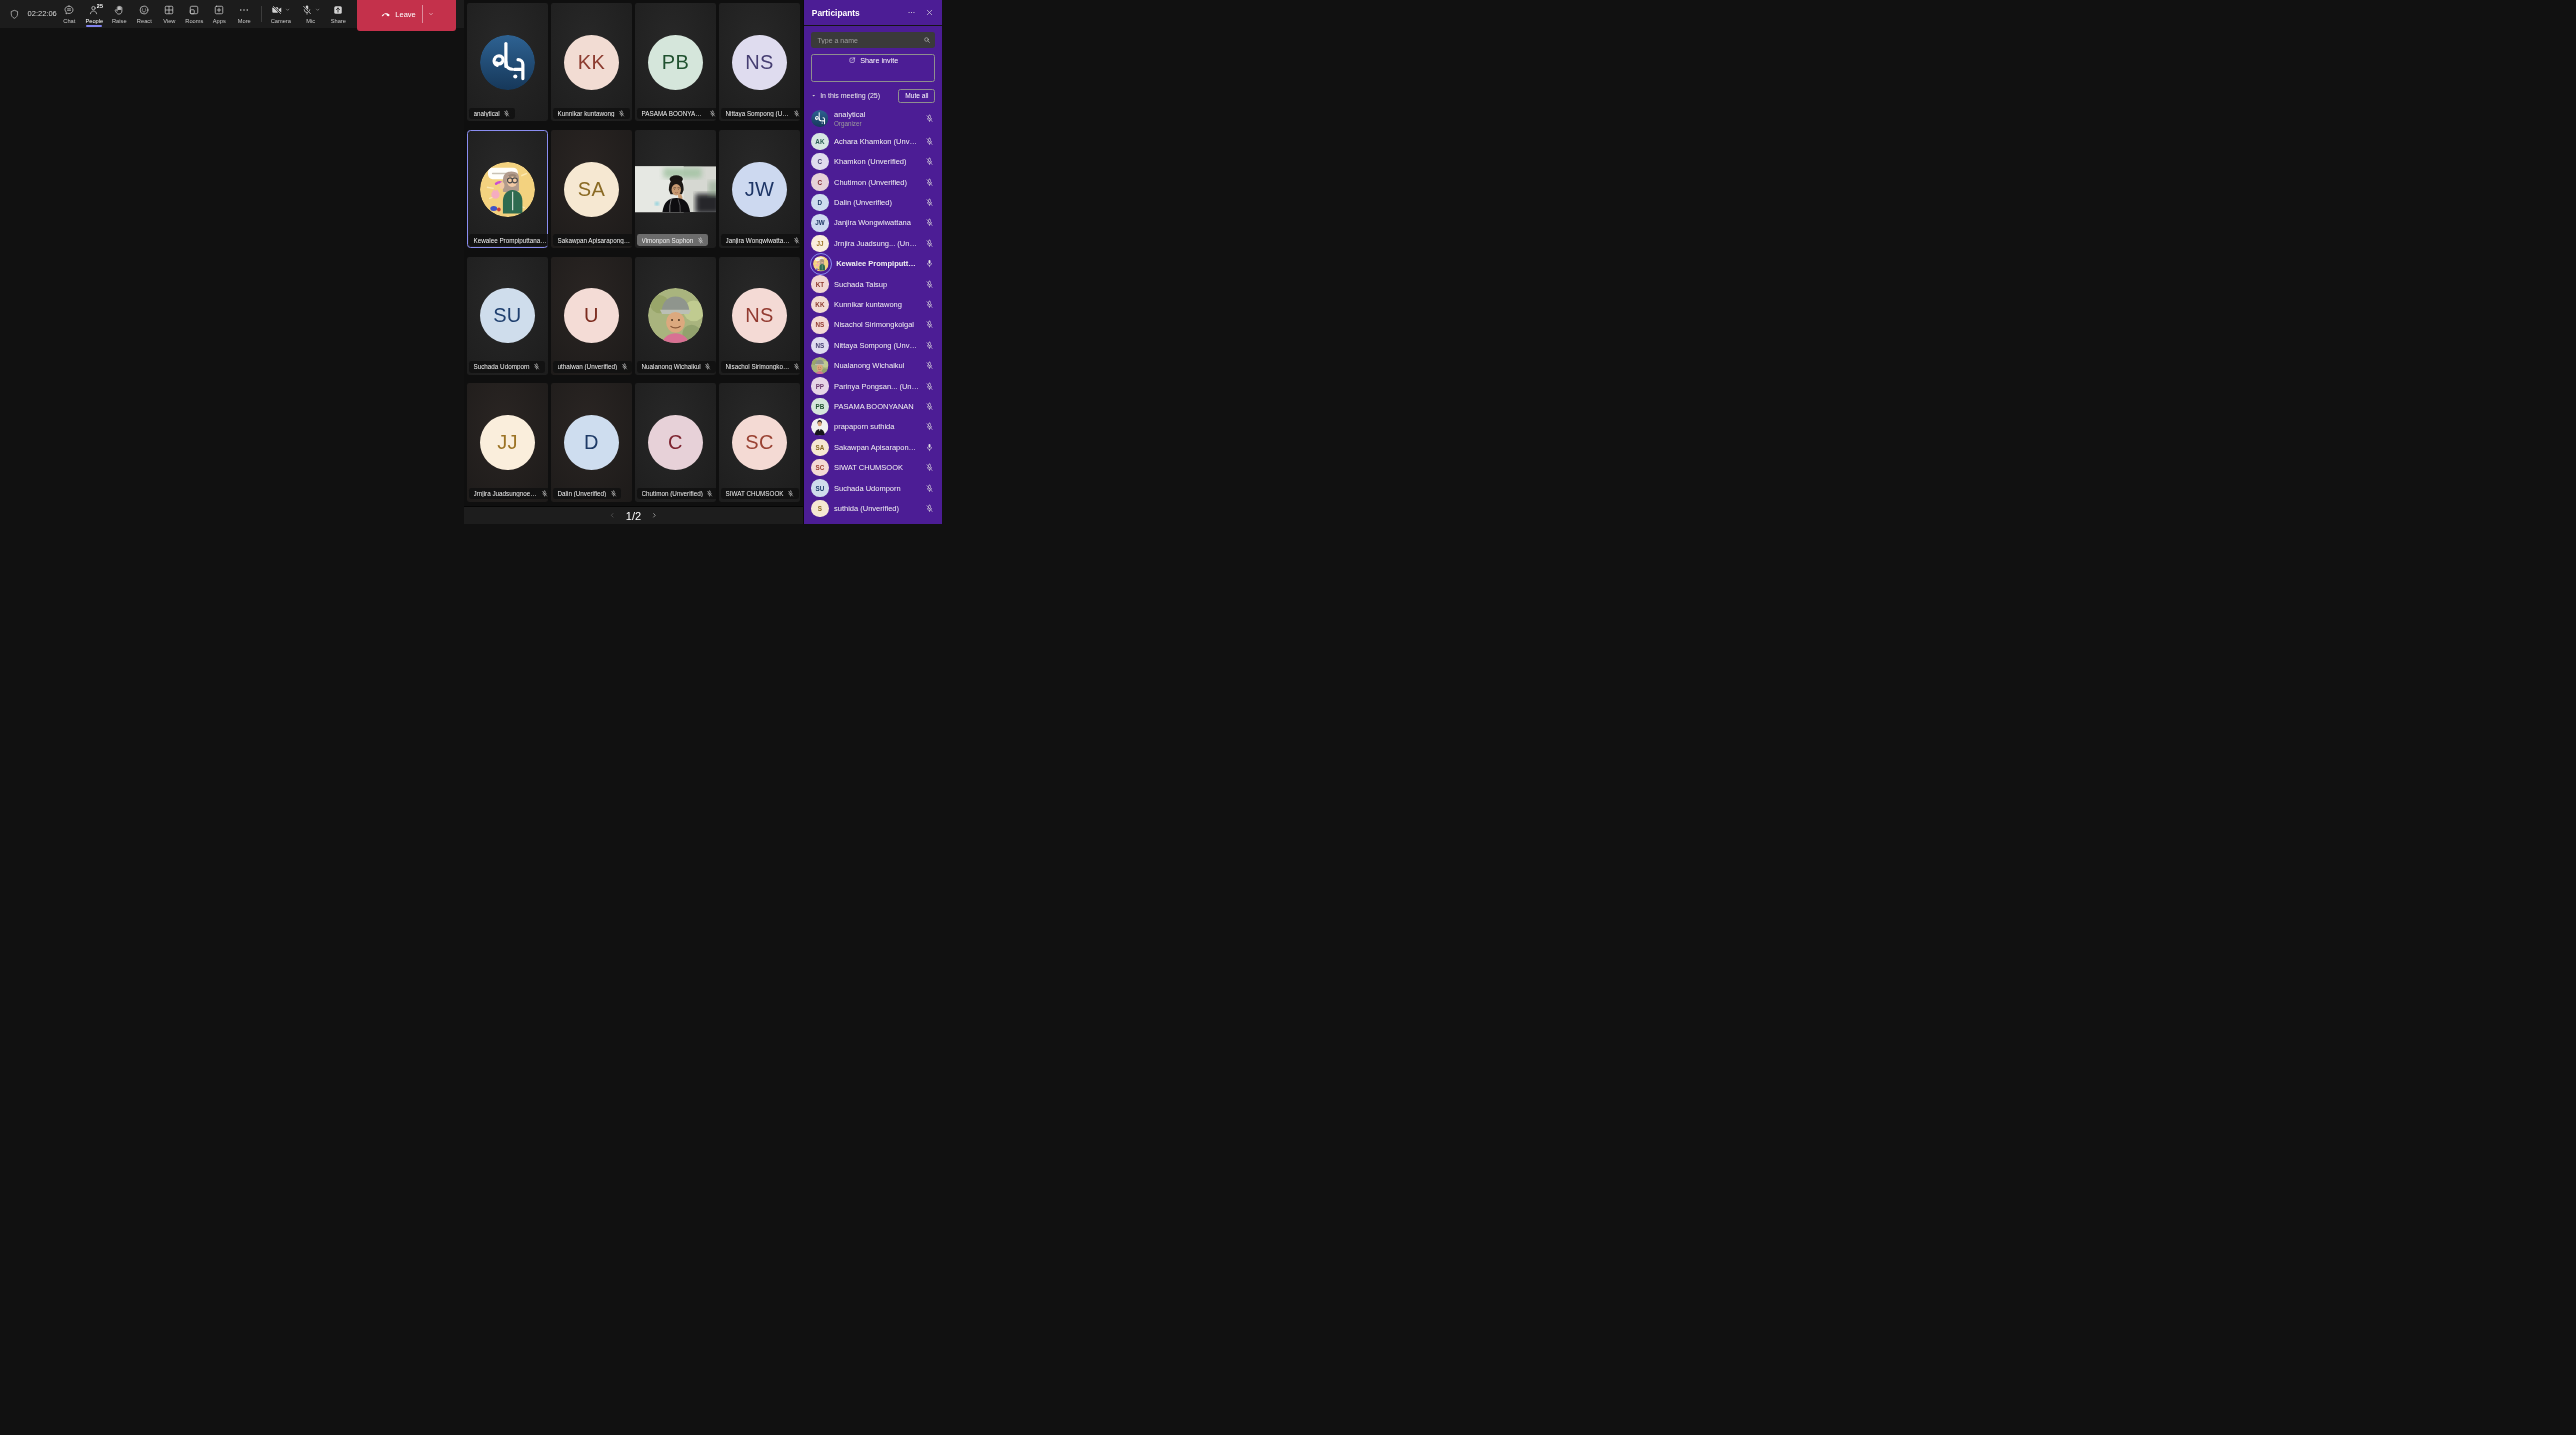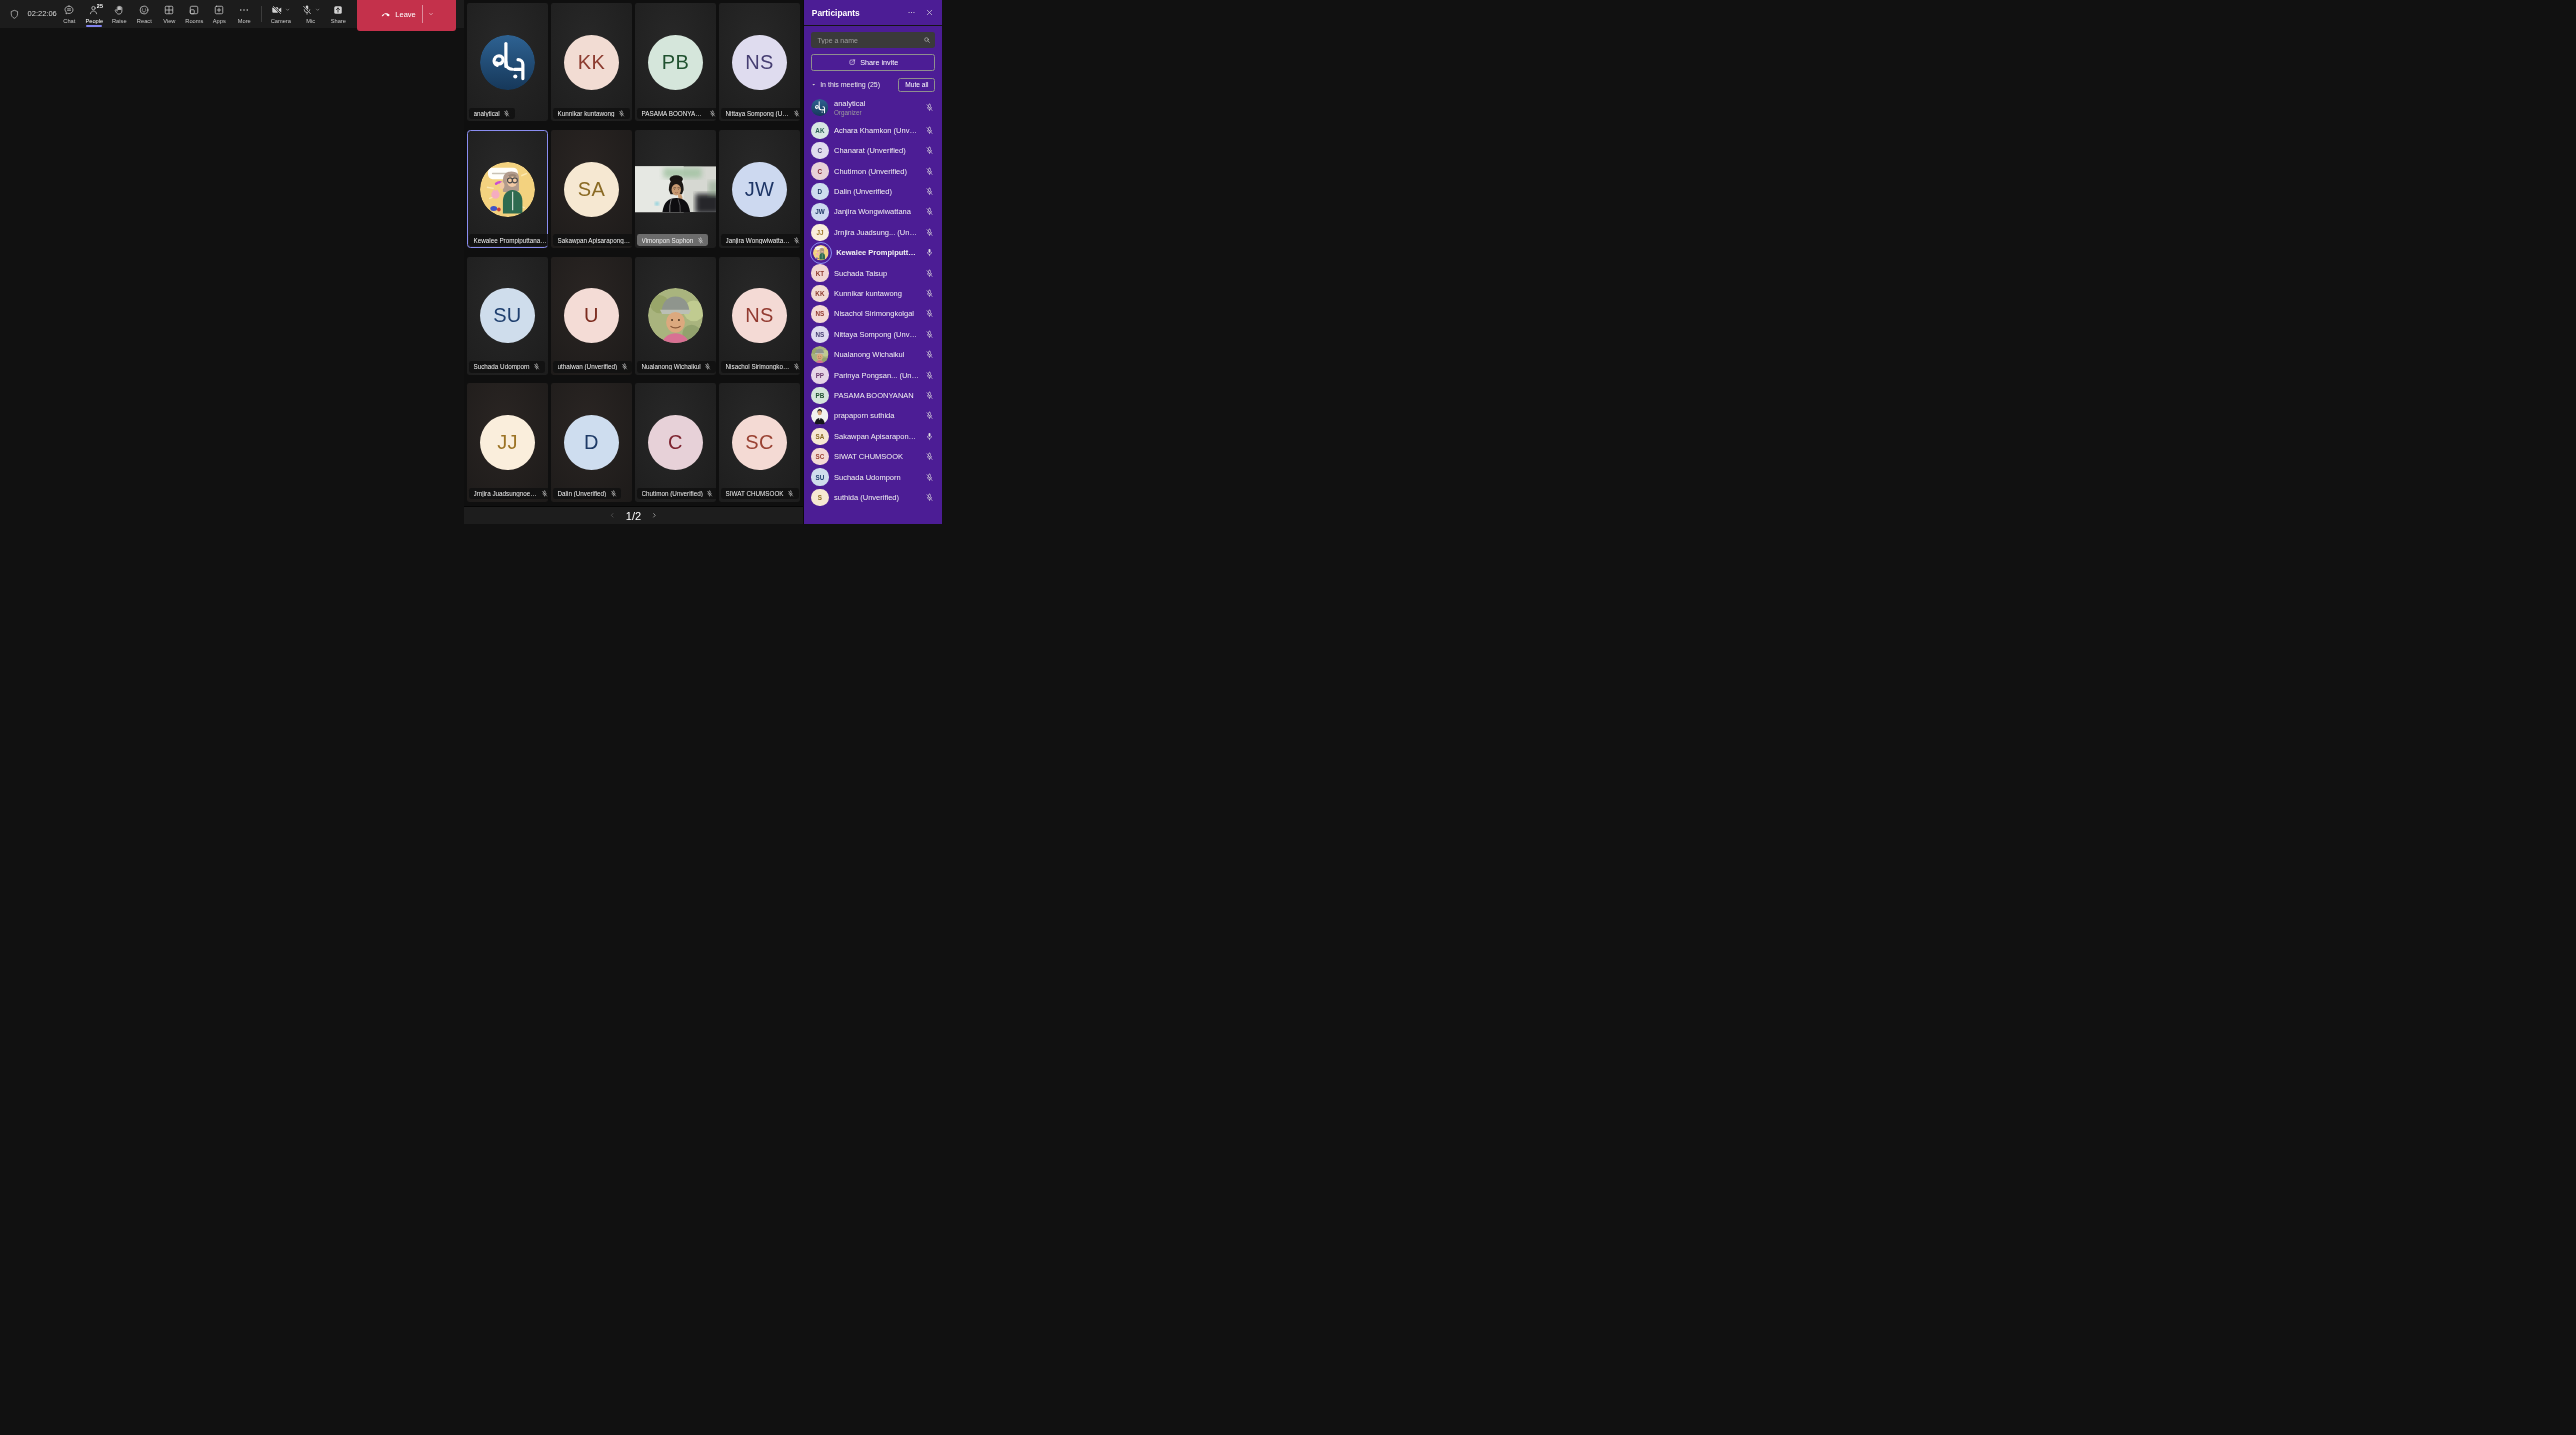--- a/index.html
+++ b/index.html
@@ -54,21 +54,21 @@
 
   
   .sidebar{width:138px;flex:none;background:#4c1d95;border-left:1.2px solid #0a0a0a;display:flex;flex-direction:column;min-height:0;}
   .pheader{height:25px;flex:none;display:flex;align-items:center;padding:0 7.8px;gap:9px;border-bottom:0.6px solid #151515;}
   .ptitle{font-size:8.4px;font-weight:bold;flex:1;}
   .ph-icon{width:9px;height:9px;color:#e0e0e0;cursor:pointer;}
   .searchbox{margin:6px 6.6px 0;height:16px;background:#3a3a3a;border-radius:2.4px;display:flex;align-items:center;padding:0 4.8px;gap:3.6px;flex:none;}
   .searchbox input{flex:1;background:transparent;border:0;outline:0;color:#eee;font-size:7px;font-family:inherit;min-width:0;}
   .searchbox input::placeholder{color:#9f9f9f;}
   .search-icon{width:7.8px;height:7.8px;color:#cfcfcf;flex:none;}
-  .invite-btn{margin:6px 6.6px 0;height:17px;flex:none;border:0.6px solid #8f8f8f;border-radius:2.4px;background:transparent;color:#fff;display:flex;align-items:center;justify-content:center;gap:4.2px;font-size:7.2px;font-family:inherit;cursor:pointer;}
+  .invite-btn{margin:6px 6.6px 0;height:28px;flex:none;border:0.6px solid #8f8f8f;border-radius:2.4px;background:transparent;color:#fff;display:flex;justify-content:center;gap:4.2px;font-size:7.2px;font-family:inherit;cursor:pointer;}
   .invite-btn svg{width:8.4px;height:8.4px;}
   .meetrow{margin:6.6px 6.6px 2.4px 7.2px;display:flex;align-items:center;gap:3.6px;flex:none;}
   .caret{width:5.4px;height:5.4px;color:#cfcfcf;flex:none;}
   .meetlabel{flex:1;font-size:7px;color:#ececec;white-space:nowrap;}
   .muteall{height:14px;padding:0 6px;border:0.6px solid #8f8f8f;border-radius:2.4px;background:transparent;color:#fff;font-size:6.6px;font-family:inherit;cursor:pointer;flex:none;}
   .plist{flex:1;overflow:hidden;padding-top:1.2px;}
   .prow{height:20.4px;display:flex;align-items:center;gap:5.4px;padding:0 7.8px 0 7.2px;cursor:pointer;}
   .prow.tall{height:25px;}
   .pavatar{width:17.4px;height:17.4px;border-radius:50%;flex:none;display:flex;align-items:center;justify-content:center;font-size:6.3px;font-weight:bold;}
   .pavatar.photo{overflow:hidden;background:none!important;}
@@ -670,21 +670,21 @@
           <span class="pname">Achara Khamkon (Unverified)</span>
           <svg class="pmic" viewBox="0 0 15 15" width="9" height="9">
               <use href="#i-mic-off"></use>
             </svg>
         </div>
 
         <div class="prow">
           <span class="pavatar" style="background-color: rgb(224, 220, 238); color: rgb(69, 63, 112);">
               <span>C</span>
             </span>
-          <span class="pname">Chanarat (Unverified)</span>
+          <span class="pname">Khamkon (Unverified)</span>
           <svg class="pmic" viewBox="0 0 15 15" width="9" height="9">
               <use href="#i-mic-off"></use>
             </svg>
         </div>
 
         <div class="prow">
           <span class="pavatar" style="background-color: rgb(231, 209, 216); color: rgb(125, 36, 48);">
               <span>C</span>
             </span>
           <span class="pname">Chutimon (Unverified)</span>

